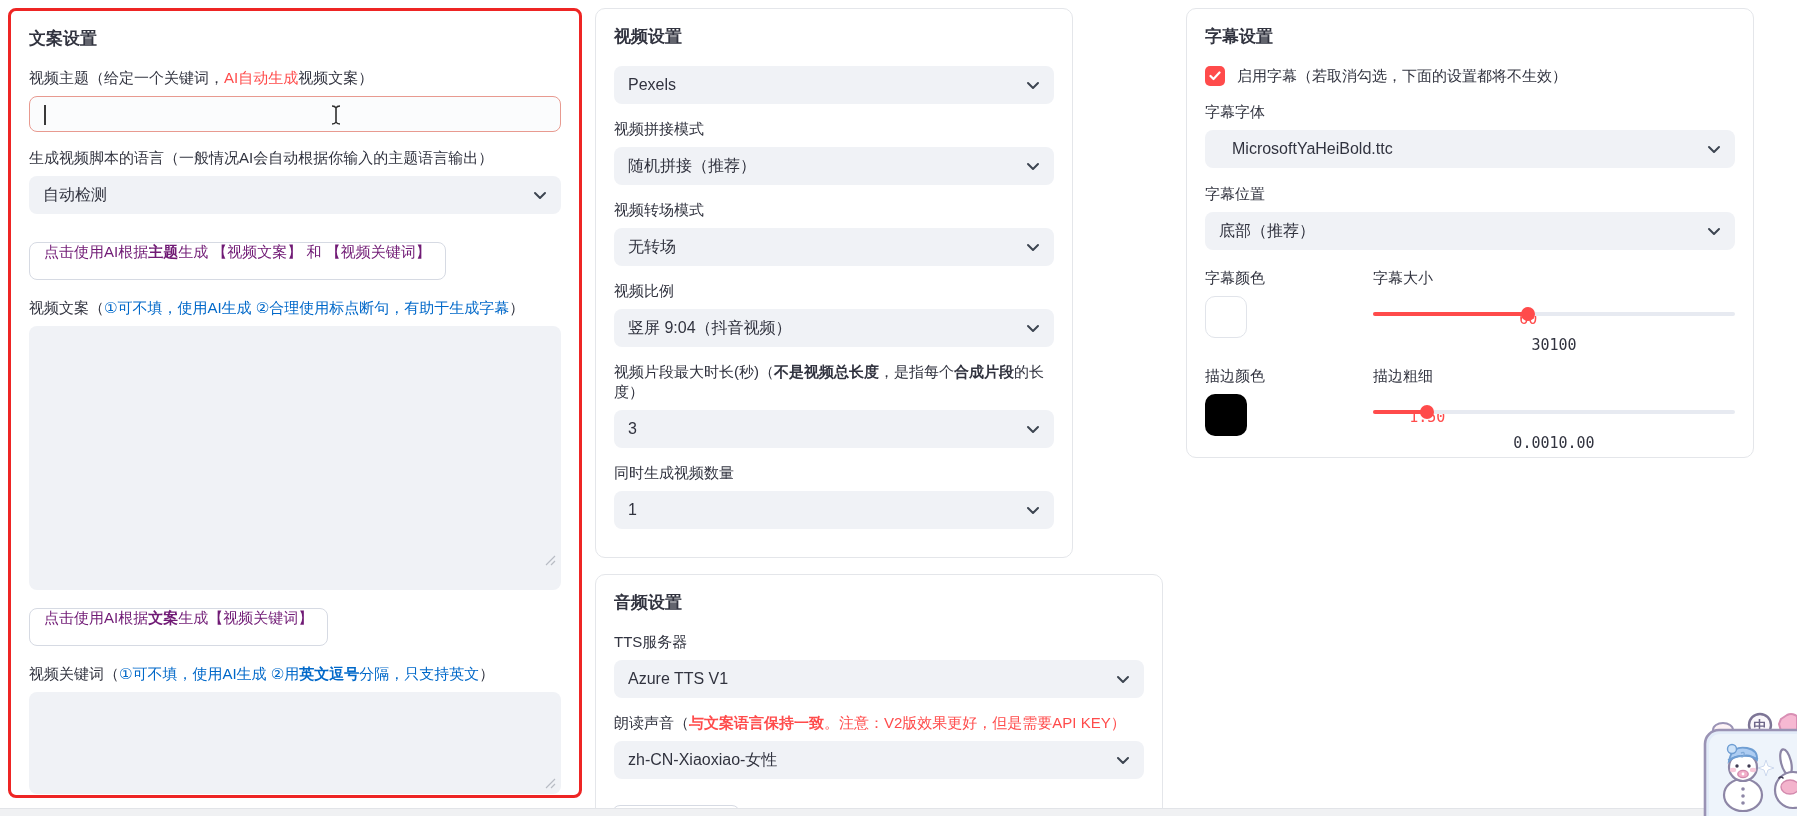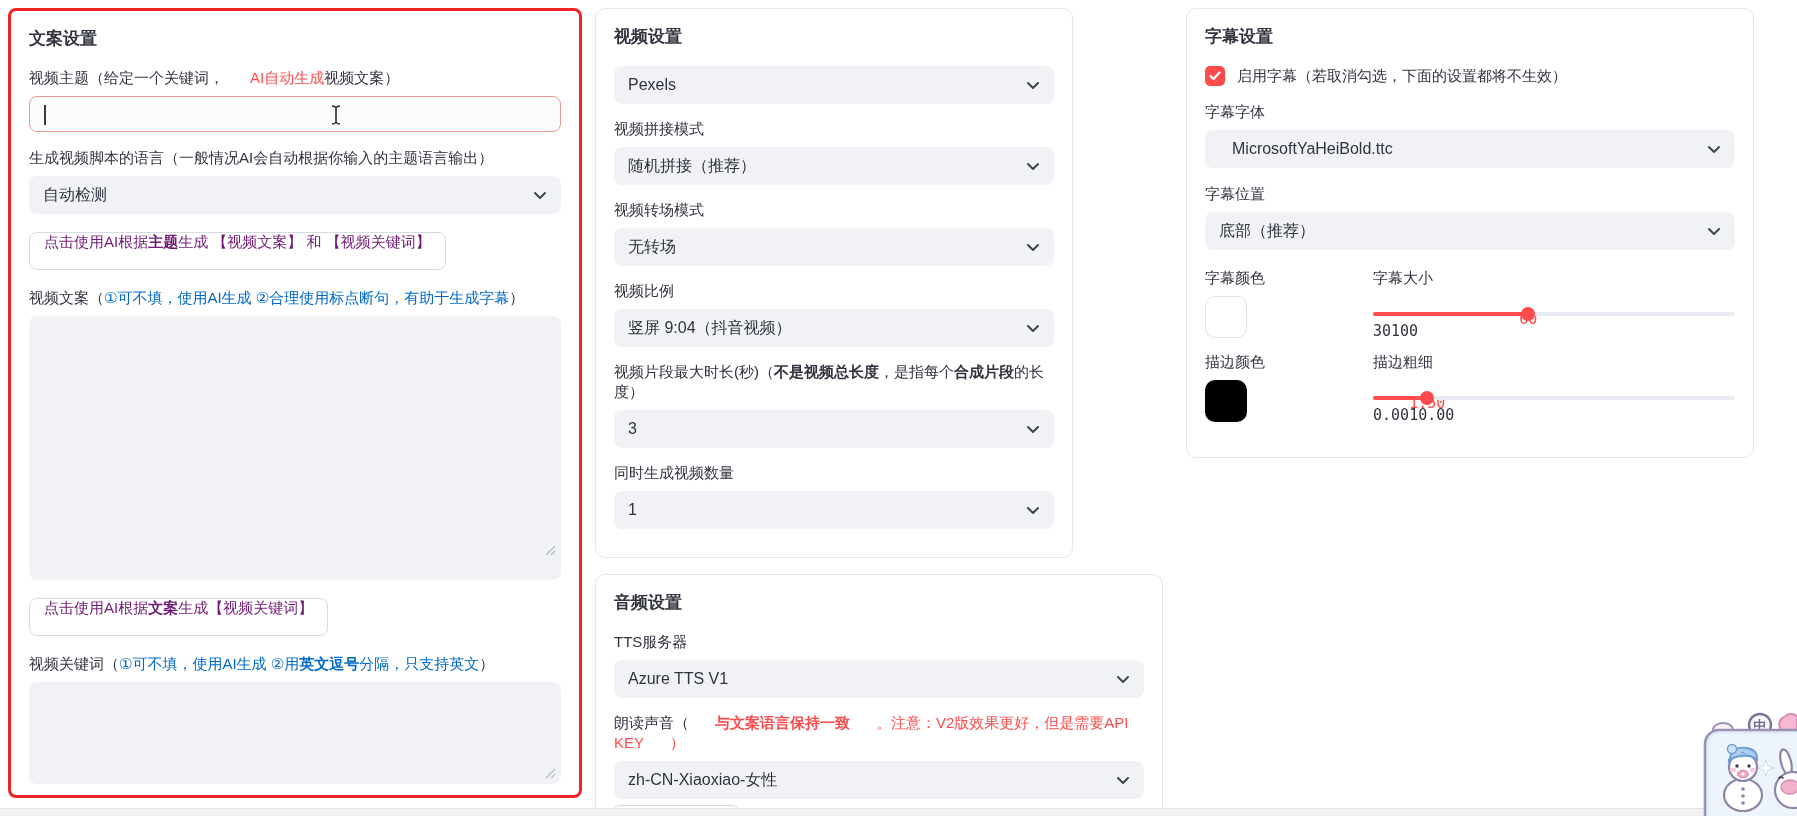--- a/index.html
+++ b/index.html
@@ -18,21 +18,21 @@
     border-radius: 10px;
     padding: 16px 18px;
   }
   .panel-copy     { left:8px;    top:8px;   width:574px; height:790px; border:3px solid #ee2524; border-radius:8px; }
   .panel-video    { left:595px;  top:8px;   width:478px; height:550px; }
   .panel-audio    { left:595px;  top:574px; width:568px; height:300px; }
   .panel-subtitle { left:1186px; top:8px;   width:568px; height:450px; }
   h3.ptitle { font-size:17px; font-weight:bold; color:#31333f; margin-bottom:18px; }
   .lbl { font-size:15px; line-height:20px; color:#31333f; margin-bottom:8px; }
   .hint-blue { color:#0068c9; }
-  .hint-red  { color:#ff4b4b;margin-left:26px; }
+  .hint-red  { color:#ff4b4b; }
   .b { font-weight:bold; }
   .select {
     height:38px; background:#f0f2f6; border-radius:8px;
     display:flex; align-items:center; justify-content:space-between;
     padding:0 14px; font-size:16px; color:#31333f; margin-bottom:15px;
     cursor:pointer;
   }
   .select:last-child { margin-bottom:0; }
   .chev { flex:0 0 auto; margin-left:10px; }
   .btn {
@@ -74,21 +74,21 @@
   }
   .track {
     position:relative; height:4px; border-radius:2px; background:#e7eaf1; margin-top:24px;
     cursor:pointer;
   }
   .fill { position:absolute; left:0; top:0; height:4px; border-radius:2px; background:#ff4b4b; }
   .thumb {
     position:absolute; top:50%; transform:translate(-50%,-50%);
     width:14px; height:14px; border-radius:50%; background:#ff4b4b; cursor:grab;
   }
-  .minmax { display:flex; justify-content:flex-start; font-size:15px; color:#31333f; margin-top:6px; }
+  .minmax { display:flex; justify-content:center; font-size:15px; color:#31333f; margin-top:20px; }
   .cutoff-btn {
     position:absolute; left:16px; top:230px; width:128px; height:40px;
     background:#fff; border:1px solid #d6dae3; border-radius:8px;
     display:flex; align-items:center; justify-content:center; font-size:15px; color:#31333f;
   }
   .bottom-strip {
     position:absolute; left:0; right:0; top:808px; height:8px;
     background:#f0f1f3; border-top:1px solid #e2e4e8; z-index:40;
   }
   .mascot { position:absolute; right:0; bottom:0; width:94px; height:112px; z-index:50; }
@@ -102,21 +102,21 @@
   <div class="lbl"><span>视频主题（给定一个关键词，</span><span class="hint-red">AI自动生成</span><span>视频文案）</span></div>
   <div class="txtinput">
     <span></span>
     <span class="caret"></span>
     <svg class="ibeam" width="12" height="22" viewBox="0 0 12 22">
       <path d="M2 2 Q5 2 6 4 Q7 2 10 2 M6 4 V18 M2 20 Q5 20 6 18 Q7 20 10 20" fill="none" stroke="#2e2e2e" stroke-width="1.6"></path>
     </svg>
   </div>
 
   <div class="lbl">生成视频脚本的语言（一般情况AI会自动根据你输入的主题语言输出）</div>
-  <div class="select" style="margin-bottom:18px;gap:36px;">
+  <div class="select" style="margin-bottom:28px;gap:36px;">
     <span>自动检测</span>
     <svg class="chev" width="14" height="9" viewBox="0 0 14 9">
         <polyline points="2,2 7,7 12,2" fill="none" stroke="#3d4551" stroke-width="2" stroke-linecap="round" stroke-linejoin="round"></polyline>
       </svg>
   </div>
 
   <button class="btn">
       <span>点击使用AI根据</span>
       <span class="b">主题</span>
       <span>生成 【视频文案】 和 【视频关键词】</span>

